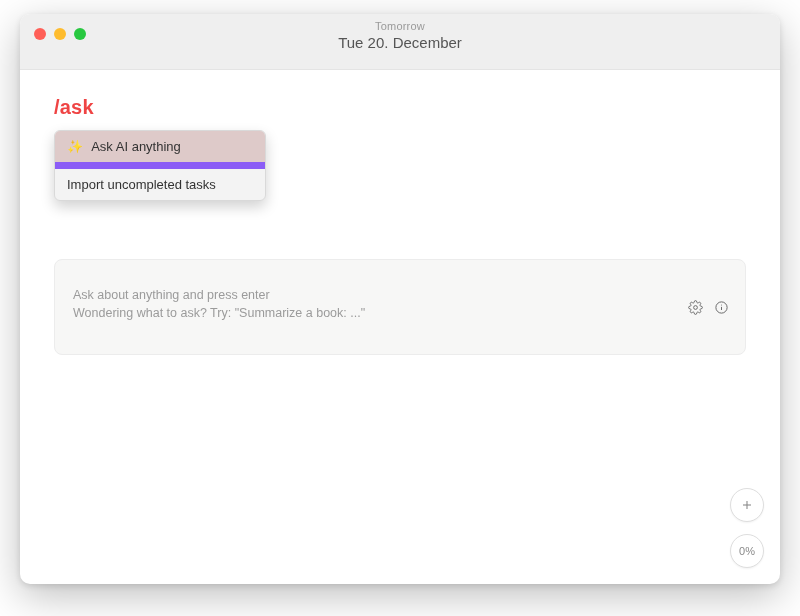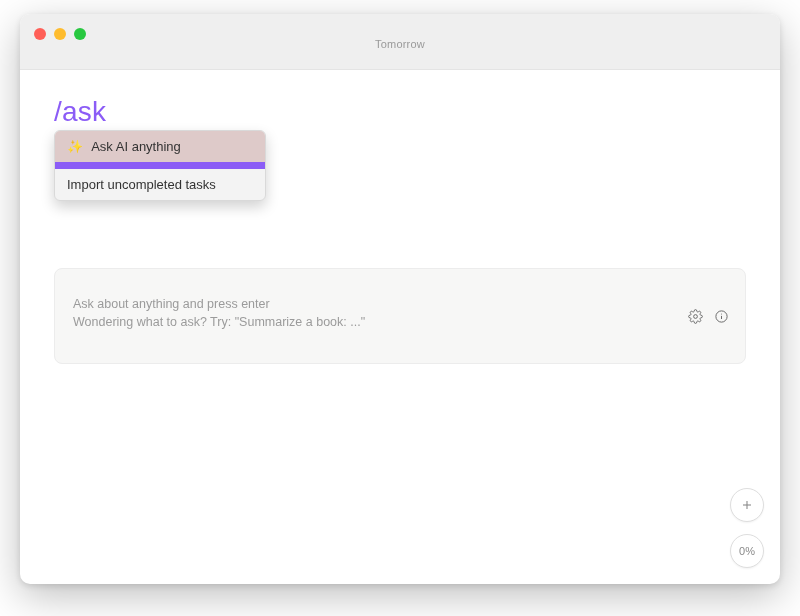--- a/index.html
+++ b/index.html
@@ -19,21 +19,21 @@
       box-shadow: 0 12px 40px rgba(0,0,0,0.25), 0 2px 6px rgba(0,0,0,0.12);
       overflow: hidden;
       display: flex;
       flex-direction: column;
       position: relative;
     }
     .titlebar {
       background: #efefef;
       height: 56px;
       display: flex;
-      align-items: center;
+      align-items: flex-start;
       padding: 0 14px;
       position: relative;
       border-bottom: 1px solid #e4e4e4;
     }
     .traffic-lights {
       display: flex;
       gap: 8px;
       position: absolute;
       left: 14px;
       top: 14px;
@@ -60,23 +60,23 @@
       font-size: 15px;
       color: #555;
       font-weight: 500;
     }
     .content {
       flex: 1;
       padding: 26px 34px 20px 34px;
       position: relative;
     }
     .command-input {
-      font-size: 28px;
-      color: #8b5cf6;
-      font-weight: 400;
+      font-size: 20px;
+      color: #ef4444;
+      font-weight: 700;
       letter-spacing: 0.2px;
     }
     .dropdown {
       position: absolute;
       left: 34px;
       top: 60px;
       width: 212px;
       background: #f3f3f3;
       border: 1px solid #d9d9d9;
       border-radius: 6px;
@@ -164,20 +164,21 @@
 <div class="window">
 
   <div class="titlebar">
     <div class="traffic-lights">
       <span class="tl-close"></span>
       <span class="tl-min"></span>
       <span class="tl-max"></span>
     </div>
     <div class="title-center">
       <div class="title-super">Tomorrow</div>
+      <div class="title-main">Tue 20. December</div>
     </div>
   </div>
 
   <div class="content">
 
     <div class="command-input">/ask</div>
 
     <div class="dropdown">
       <div class="dropdown-item selected">
         <span class="sparkles">✨</span>

